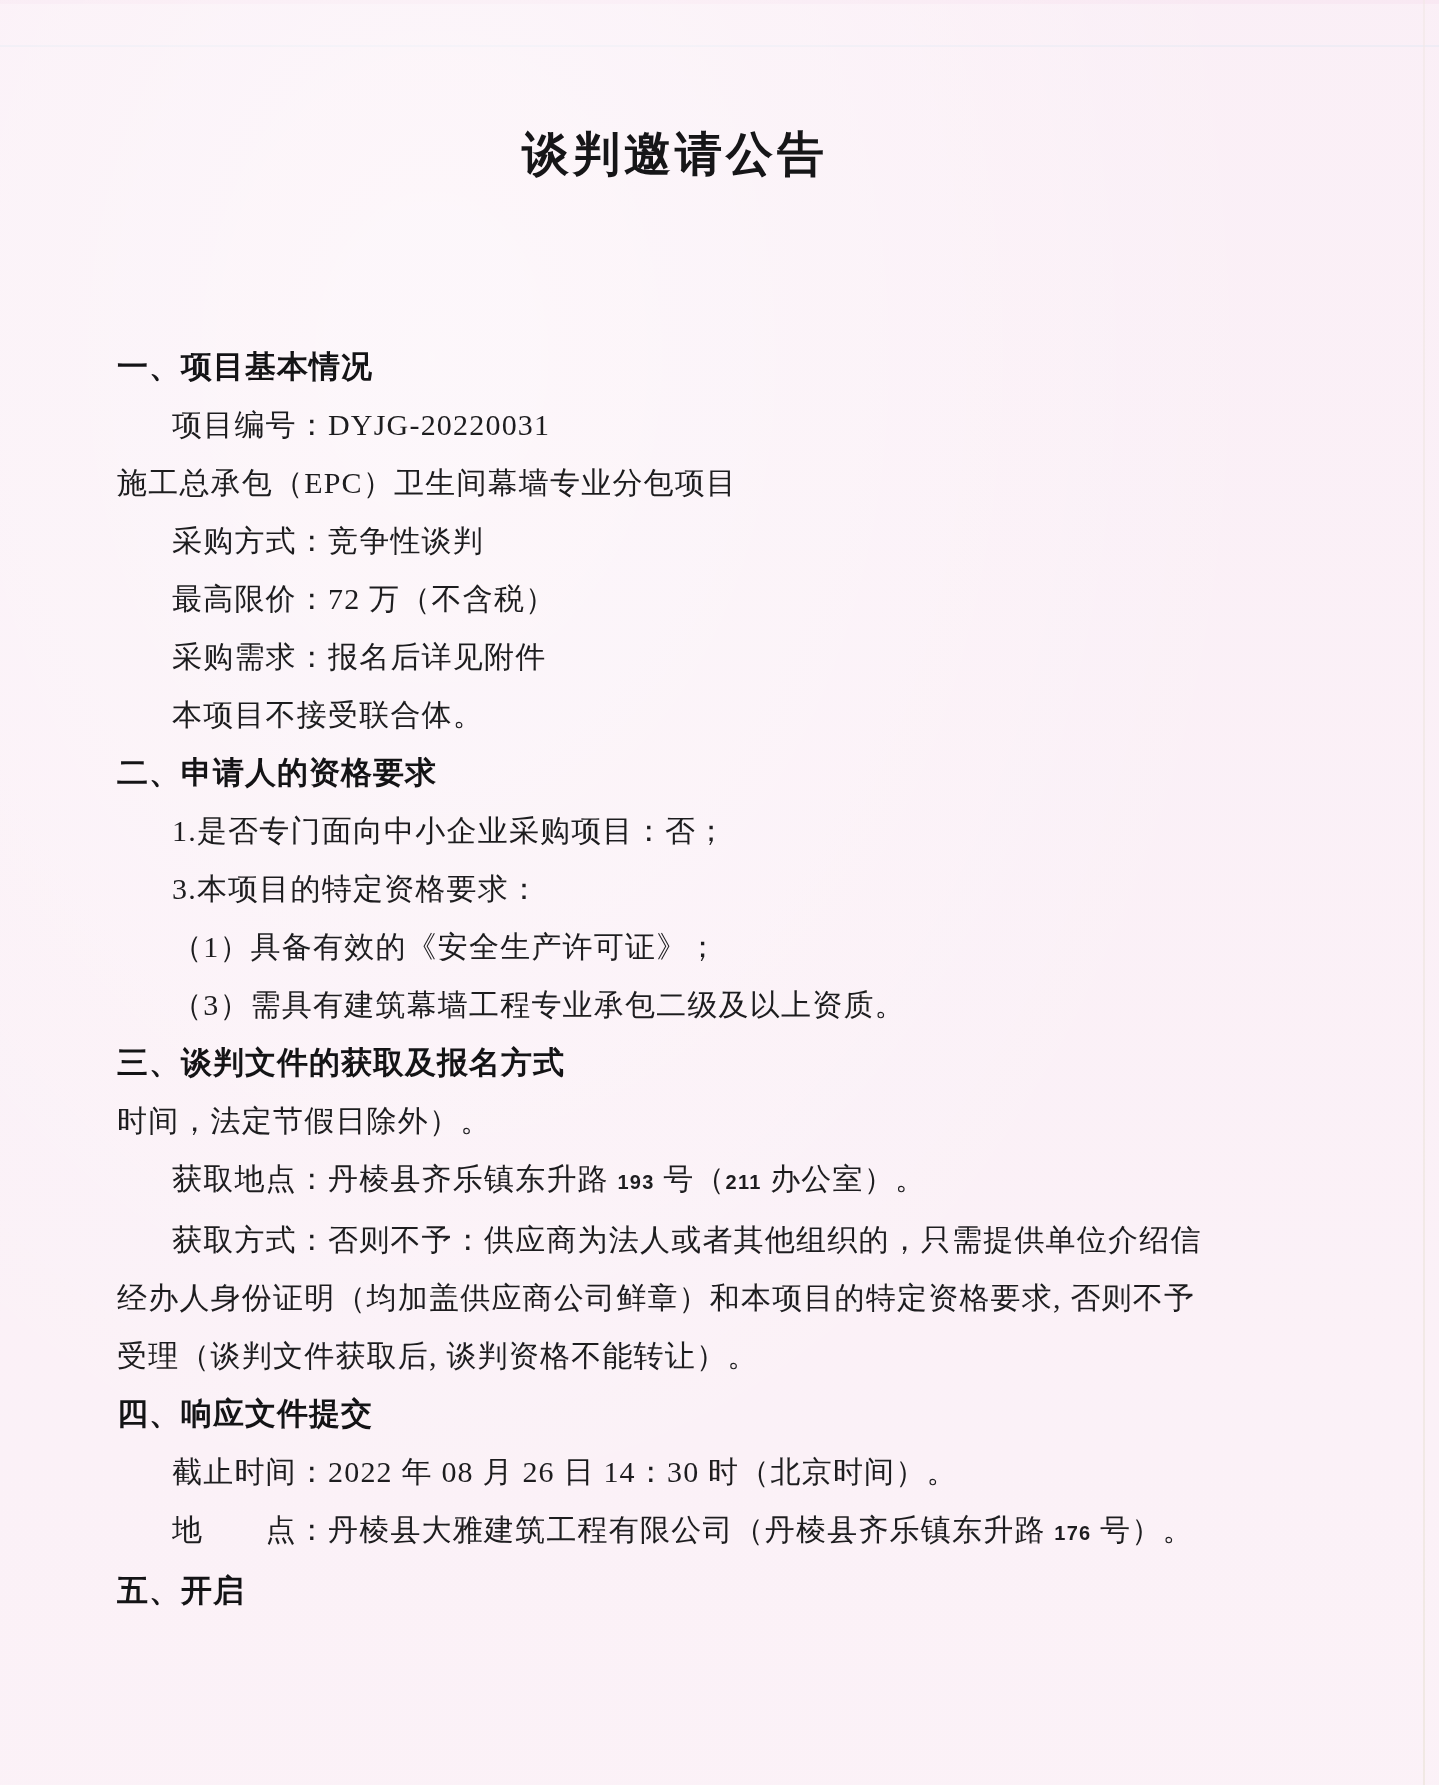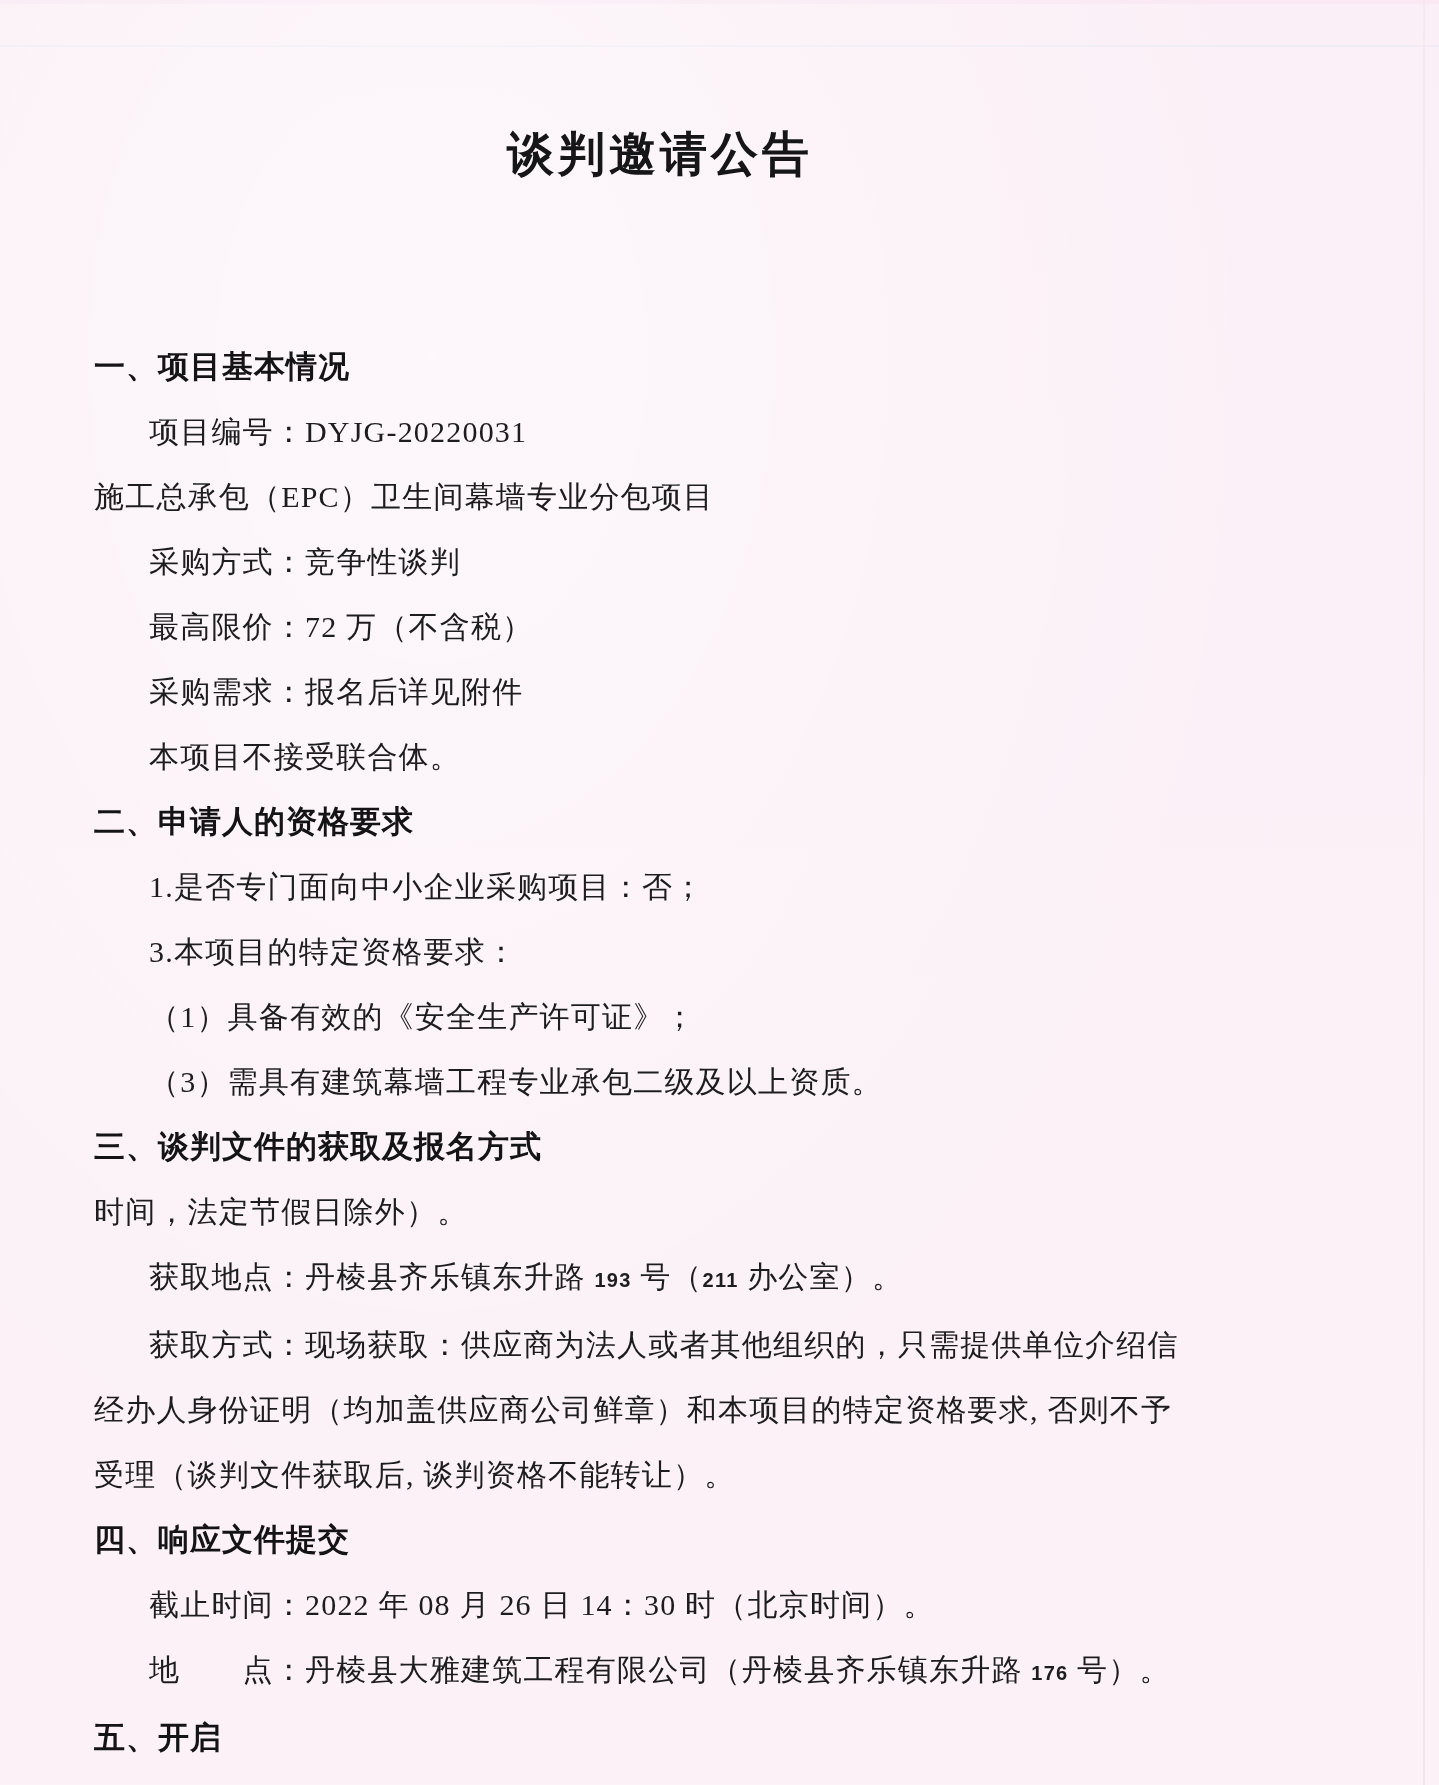--- a/index.html
+++ b/index.html
@@ -19,38 +19,38 @@
   .scan-blue-line{
     position:absolute;top:45px;left:0;width:100%;height:2px;
     background:#bfe0ee;opacity:.45;
   }
   .scan-right-edge{
     position:absolute;top:0;right:14px;width:2px;height:100%;
     background:#e6e0cf;opacity:.6;
   }
   .page{
     position:absolute;inset:0;
-    padding:122px 150px 0 87px;
+    padding:122px 150px 0 117px;
     box-sizing:border-box;
     background:
       radial-gradient(ellipse at 30% 20%, rgba(255,255,255,.5), rgba(255,255,255,0) 60%),
       linear-gradient(180deg, rgba(250,238,246,.6), rgba(252,243,248,.2));
   }
   .doc-title{
     font-size:47px;
     font-weight:bold;
     text-align:center;
     letter-spacing:4px;
     line-height:64px;
     margin:0 0 152px 0;
     transform:translateX(-28px);
     color:#161618;
   }
   .line{
-    margin:7px;
+    margin:0;
     font-size:30px;
     line-height:58px;
     min-height:58px;
     letter-spacing:1.2px;
     color:#1d1d1f;
   }
   .heading{
     font-family:"Liberation Sans", sans-serif;
     font-weight:bold;
     font-size:31px;
@@ -85,21 +85,21 @@
 
   <p class="line heading">二、申请人的资格要求</p>
   <p class="line indent">1.是否专门面向中小企业采购项目：否；</p>
   <p class="line indent">3.本项目的特定资格要求：</p>
   <p class="line indent">（1）具备有效的《安全生产许可证》；</p>
   <p class="line indent">（3）需具有建筑幕墙工程专业承包二级及以上资质。</p>
 
   <p class="line heading">三、谈判文件的获取及报名方式</p>
   <p class="line">时间，法定节假日除外）。</p>
   <p class="line indent"><span>获取地点：丹棱县齐乐镇东升路 </span><span class="num">193</span><span> 号（</span><span class="num">211</span><span> 办公室）。</span></p>
-  <p class="line indent">获取方式：现场获取：供应商为法人或者其他组织的，只需提供单位介绍信</p>
+  <p class="line indent">获取方式：否则不予：供应商为法人或者其他组织的，只需提供单位介绍信</p>
   <p class="line">经办人身份证明（均加盖供应商公司鲜章）和本项目的特定资格要求, 否则不予</p>
   <p class="line">受理（谈判文件获取后, 谈判资格不能转让）。</p>
 
   <p class="line heading">四、响应文件提交</p>
   <p class="line indent">截止时间：2022 年 08 月 26 日 14：30 时（北京时间）。</p>
   <p class="line indent"><span>地　　点：丹棱县大雅建筑工程有限公司（丹棱县齐乐镇东升路 </span><span class="num">176</span><span> 号）。</span></p>
 
   <p class="line heading">五、开启</p>
 
 </div>

